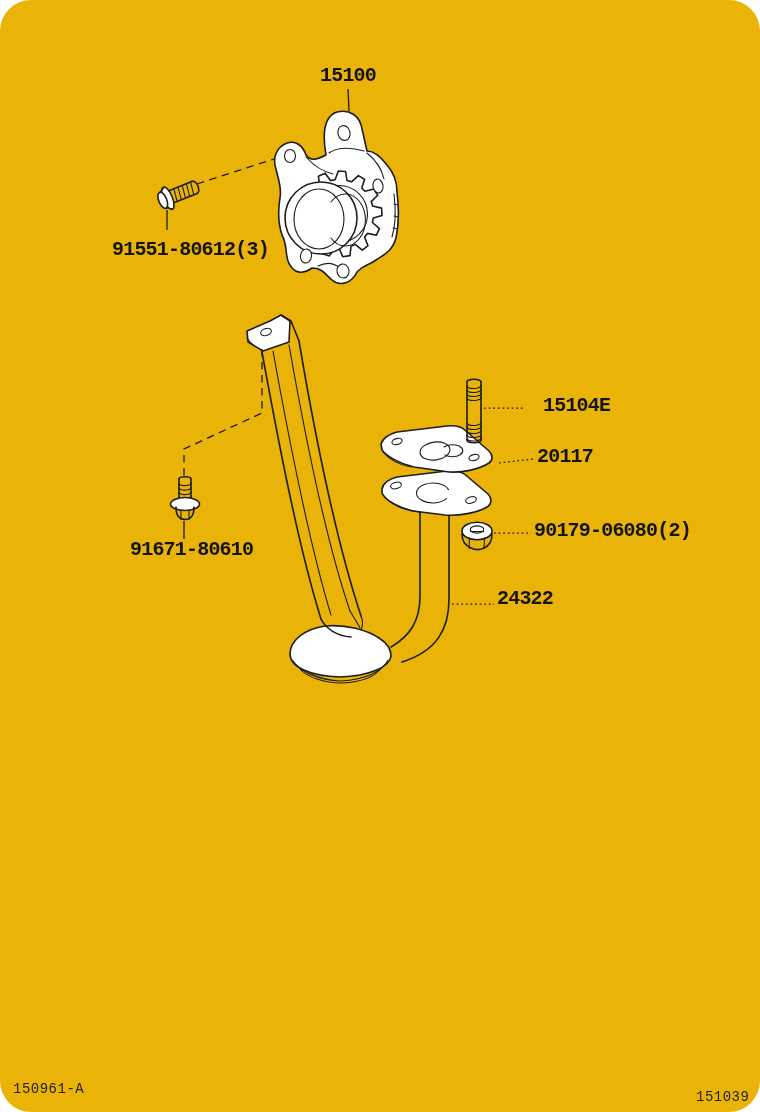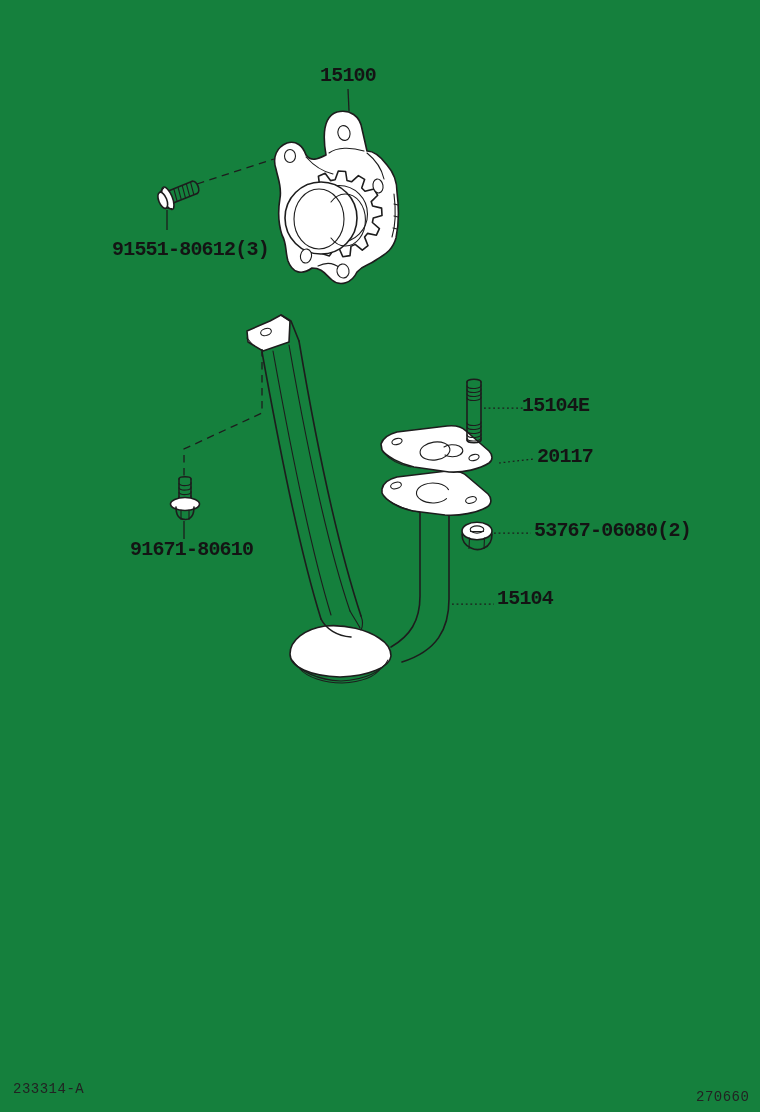--- a/index.html
+++ b/index.html
@@ -1,17 +1,17 @@
 <!DOCTYPE html>
 <html><head>
 <meta charset="utf-8">
 <style>
   html,body{margin:0;padding:0;background:#fff;}
-  .stage{position:relative;width:760px;height:1112px;background:#15803d;overflow:hidden;
-         font-family:"Liberation Mono",monospace;}
+  .stage{position:relative;width:760px;height:1112px;background:#eab308;overflow:hidden;
+         font-family:"Liberation Mono",monospace;border-radius:31px;}
   .stage svg{position:absolute;left:0;top:0;}
   .lbl{position:absolute;font:700 20px "Liberation Mono",monospace;letter-spacing:-0.8px;
        color:#141414;white-space:pre;line-height:1;}
   .foot{position:absolute;font:400 14px "Liberation Mono",monospace;color:#222;
         white-space:pre;line-height:1;letter-spacing:0.5px;}
   .ln{stroke:#1d1d1d;fill:none;stroke-width:1.6;stroke-linecap:round;stroke-linejoin:round;}
   .tn{stroke:#1d1d1d;fill:none;stroke-width:1.1;stroke-linecap:round;stroke-linejoin:round;}
   .wf{fill:#ffffff;}
   .dot{stroke:#1d1d1d;stroke-width:1.25;fill:none;stroke-dasharray:1.8 2.8;}
   .dash{stroke:#1d1d1d;stroke-width:1.3;fill:none;stroke-dasharray:7.5 5.5;}
@@ -135,21 +135,21 @@
   <g>
     <path class="dot" d="M484,408 L524,408"></path>
     <path class="dot" d="M499,463 L534,459"></path>
     <path class="dot" d="M494,533 L531,533"></path>
     <path class="dot" d="M452,604 L494,604"></path>
   </g>
 </svg>
 
   <div class="lbl" style="left:320px;top:66px">15100</div>
   <div class="lbl" style="left:112px;top:240px">91551-80612(3)</div>
-  <div class="lbl" style="left:522px;top:396px">15104E</div>
+  <div class="lbl" style="left:543px;top:396px">15104E</div>
   <div class="lbl" style="left:537px;top:447px">20117</div>
-  <div class="lbl" style="left:534px;top:521px">53767-06080(2)</div>
-  <div class="lbl" style="left:497px;top:589px">15104</div>
+  <div class="lbl" style="left:534px;top:521px">90179-06080(2)</div>
+  <div class="lbl" style="left:497px;top:589px">24322</div>
   <div class="lbl" style="left:130px;top:540px">91671-80610</div>
 
-  <div class="foot" style="left:13px;top:1082px">233314-A</div>
-  <div class="foot" style="left:696px;top:1090px">270660</div>
+  <div class="foot" style="left:13px;top:1082px">150961-A</div>
+  <div class="foot" style="left:696px;top:1090px">151039</div>
 </div>
 
 </body></html>

